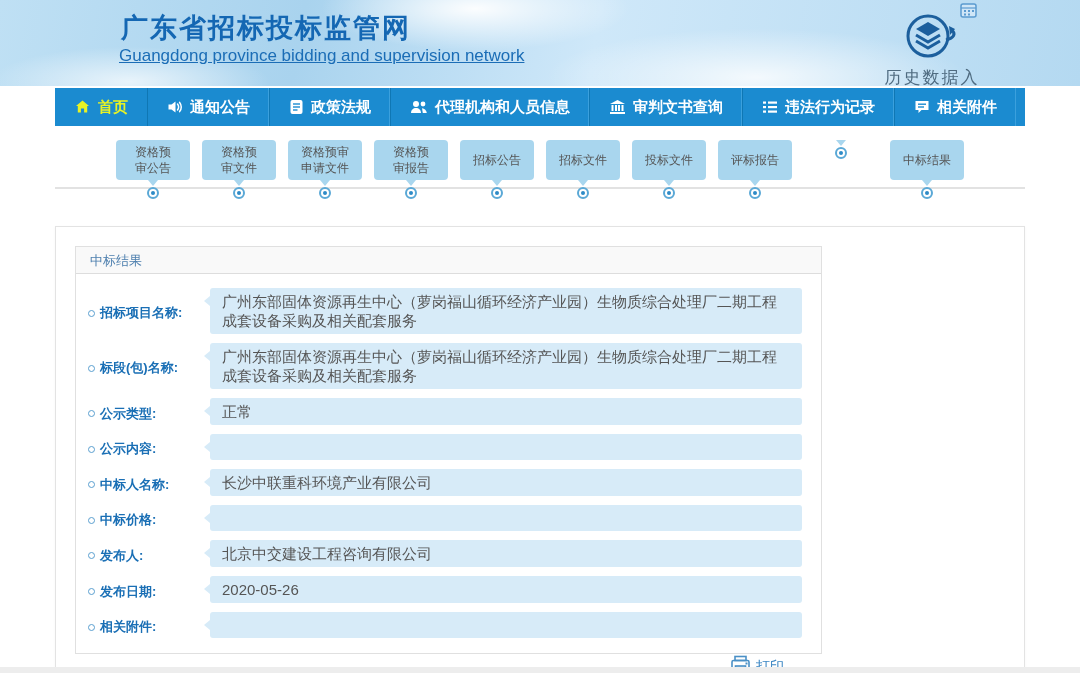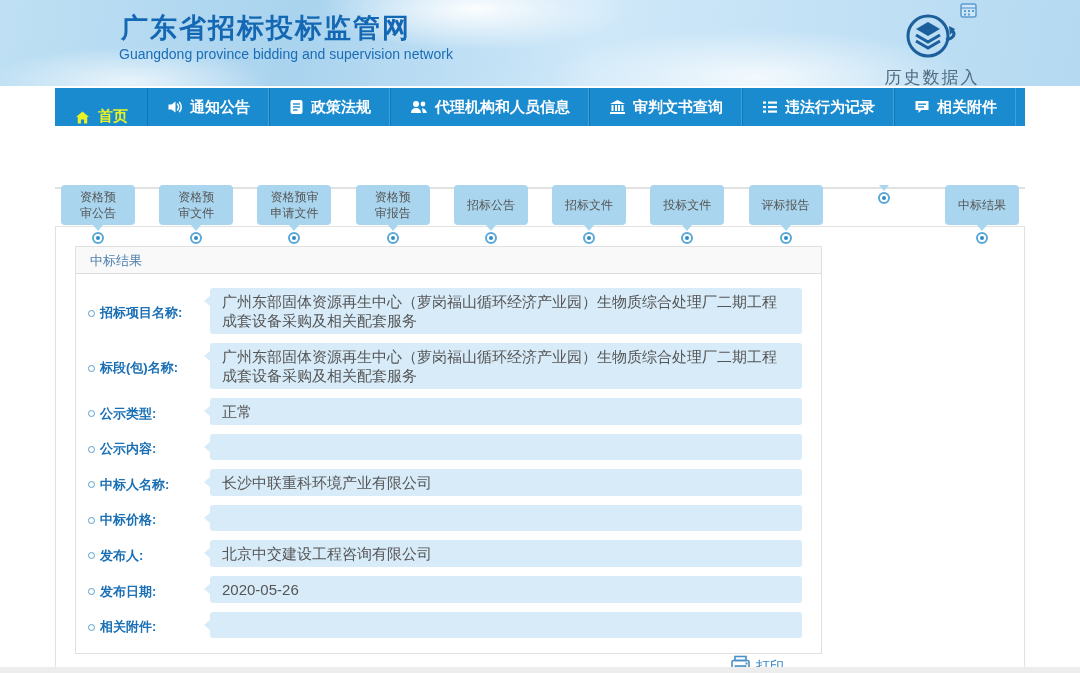--- a/index.html
+++ b/index.html
@@ -10,37 +10,37 @@
   
   .header {
     height:86px; position:relative;
     background:
       radial-gradient(ellipse 220px 60px at 44% 10%, rgba(255,255,255,.95), rgba(255,255,255,0) 70%),
       radial-gradient(ellipse 300px 70px at 70% 90%, rgba(255,255,255,.8), rgba(255,255,255,0) 70%),
       radial-gradient(ellipse 200px 50px at 12% 95%, rgba(255,255,255,.7), rgba(255,255,255,0) 70%),
       linear-gradient(100deg,#bfe0f4 0%, #a9d3ee 28%, #cfe8f9 55%, #b4d9f1 100%);
   }
   .site-title { position:absolute; left:66px; top:10px; font-size:27px; font-weight:bold; color:#1467b3; letter-spacing:2px; }
-  .site-subtitle { position:absolute; left:64px; top:46px; font-size:14px; color:#1b6db6; }
+  .site-subtitle { position:absolute; left:64px; top:46px; font-size:17px; color:#1b6db6;text-decoration:underline; }
   .mini-cal { position:absolute; right:48px; top:3px; cursor:pointer; }
   .history-entry { position:absolute; right:38px; top:12px; width:110px; text-align:center; cursor:pointer; }
   .history-label { font-size:17px; color:#4f6b80; letter-spacing:2px; margin-top:2px; }
 
   
   .navbar { background:#1b8bd0; height:38px; display:flex; align-items:stretch; margin-top:2px; }
   .nav-item { display:flex; align-items:center; gap:7px; padding:0 19px; color:#ffffff;
               font-size:15px; font-weight:bold; cursor:pointer; position:relative; white-space:nowrap; }
   .nav-item + .nav-item { border-left:1px solid #0f77b4; box-shadow:-1px 0 0 #3ba0dd inset; }
-  .nav-item.active { color:#e8f224;align-items:flex-end; }
+  .nav-item.active { color:#e8f224; }
   .nav-item svg { display:block; }
 
   
   .steps-wrap { position:relative; padding-top:14px; height:78px; background:#ffffff; }
   .steps-line { position:absolute; left:0; right:0; top:61px; height:2px; background:#e2e2e2; }
-  .steps { display:flex; justify-content:space-between; position:relative;margin-top:45px; }
+  .steps { display:flex; justify-content:center; position:relative; }
   .step { display:flex; flex-direction:column; align-items:center; width:86px; cursor:pointer; }
   .step-bubble { background:#a9d6ee; border-radius:4px; min-height:40px; min-width:74px; padding:4px 6px;
                  display:flex; align-items:center; justify-content:center; text-align:center;
                  font-size:12px; color:#555; line-height:16px; white-space:pre-line; position:relative; }
   .step-tail { width:0; height:0; border-left:5px solid transparent; border-right:5px solid transparent;
                border-top:6px solid #a9d6ee; }
   .step-dot { width:12px; height:12px; border-radius:50%; background:#ffffff; border:2px solid #5aa8d6;
               margin-top:1px; position:relative; z-index:1; }
   .step-dot::after { content:""; position:absolute; left:2px; top:2px; width:4px; height:4px;
                      border-radius:50%; background:#2e8bc7; }

